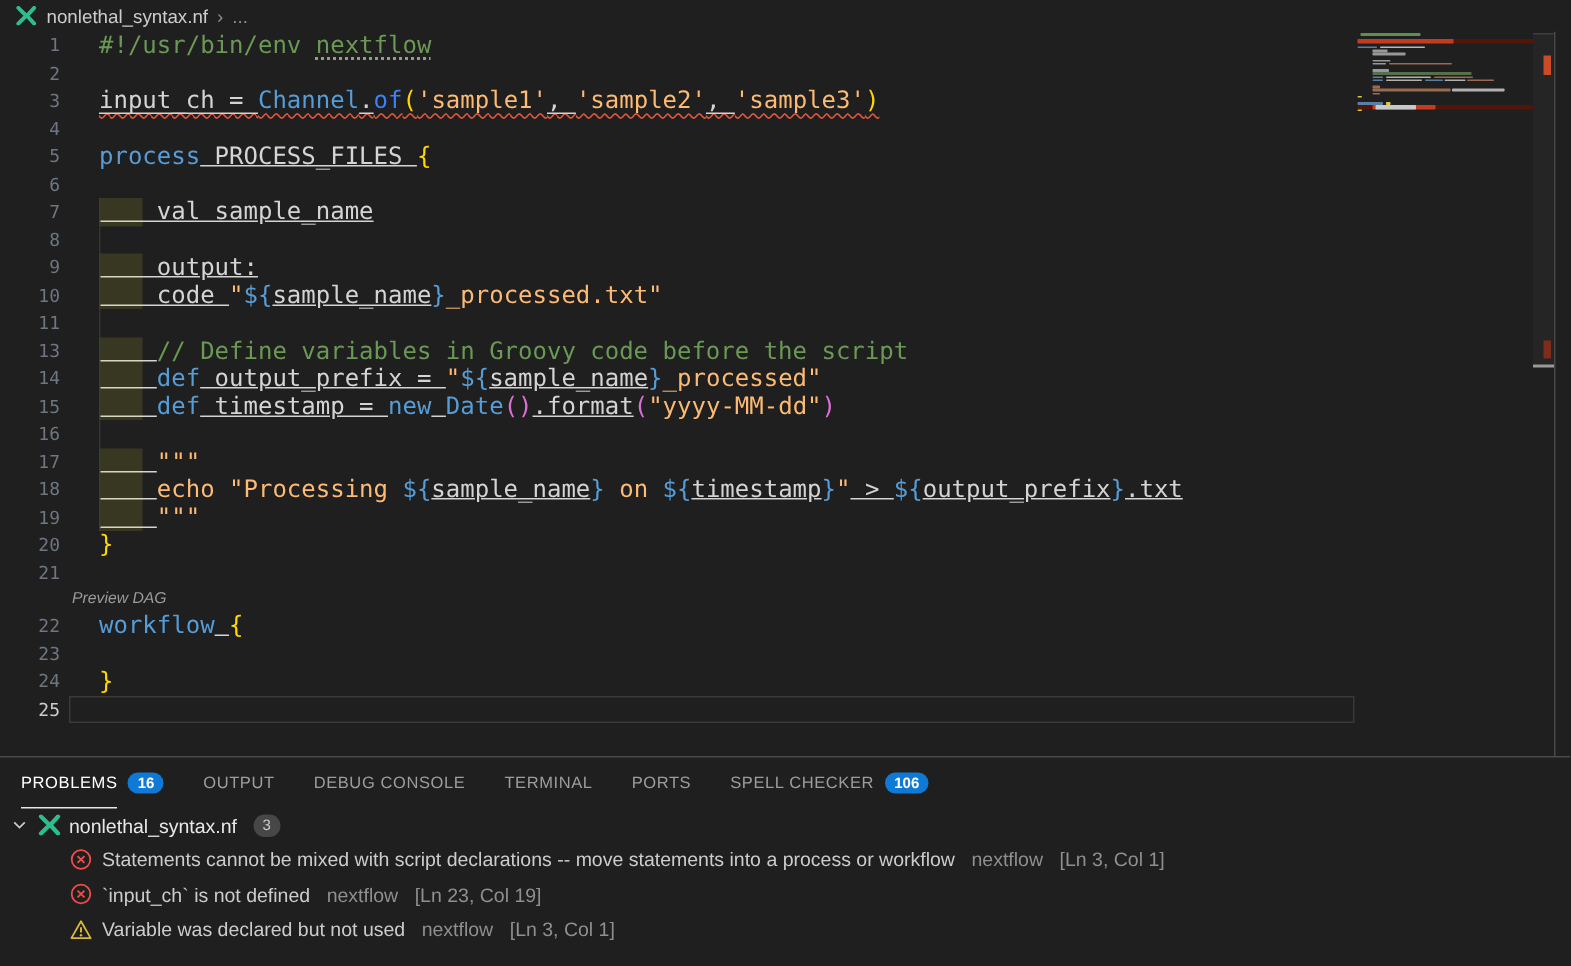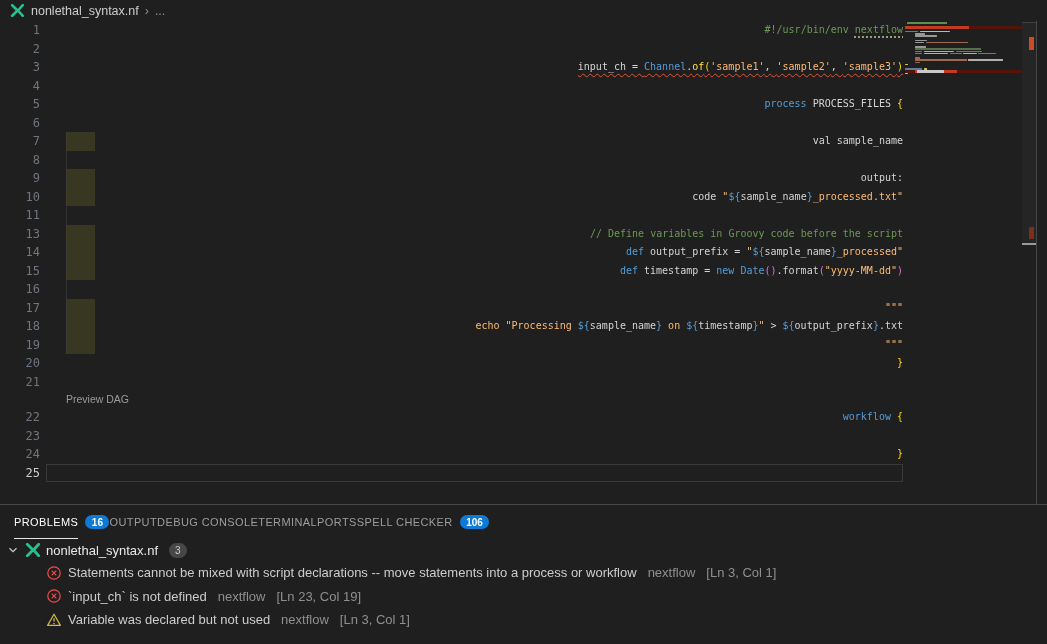--- a/index.html
+++ b/index.html
@@ -8,52 +8,52 @@
          font-family:"Liberation Sans", sans-serif; }
 
   
   .breadcrumb { height:21px; display:flex; align-items:center; padding-left:10px; gap:6px;
                 font-size:12.5px; color:#cccccc; }
   .breadcrumb .sep, .breadcrumb .more { color:#8f8f8f; }
 
   
   .editor { position:relative; height:483px; overflow:hidden; }
   .code-row { display:flex; height:18.5px; line-height:18.5px; }
-  .lens-row { height:17px; line-height:17px; padding-left:66px;
-              font-size:10.5px; color:#999b9d; font-family:"Liberation Sans",sans-serif; }
+  .lens-row { height:17px; line-height:17px; padding-left:48px;
+              font-size:10.5px; color:#999b9d; font-family:"Liberation Sans",sans-serif;font-style:italic; }
   .gutter { flex:0 0 40px; text-align:right; color:#6e7681;
             font-family:"DejaVu Sans Mono", monospace; font-size:12px; }
   .gutter.active { color:#cccccc; }
   .line-content { position:relative; flex:0 0 857px; margin-left:6px; padding-left:20px;
-                  font-family:"DejaVu Sans Mono", monospace; font-size:10px; white-space:pre;text-align:right; }
+                  font-family:"DejaVu Sans Mono", monospace; font-size:16px; white-space:pre; }
   .line-content.active-line { outline:1px solid #393939; outline-offset:-1px; }
   .indent-block { position:absolute; left:20px; top:0; width:29px; height:100%;
                   background:rgba(255,255,64,0.115); border-left:1px solid #3d3d32; }
   .indent-guide { position:absolute; left:20px; top:0; width:1px; height:100%; background:#333333; }
-  .c-txt { color:#d4d4d4; } .c-kw { color:#569cd6; } .c-cmt { color:#6a9955; }
-  .c-str { color:#fdba74; } .c-fn { color:#fde047; }
+  .c-txt { color:#d4d4d4;text-decoration:underline; } .c-kw { color:#569cd6; } .c-cmt { color:#6a9955; }
+  .c-str { color:#fdba74; } .c-fn { color:#3b82f6; }
   .c-b1 { color:#ffd700; } .c-b2 { color:#da70d6; }
   .wavy-orange { text-decoration:underline wavy #e0563b; text-decoration-thickness:1px; text-underline-offset:3px; }
   .wavy-red    { text-decoration:underline wavy #f14c4c; text-decoration-thickness:1px; text-underline-offset:3px; }
   .dotted-u    { text-decoration:underline dotted #9a9a85; text-decoration-thickness:2px; text-underline-offset:3px; }
 
   
   .minimap { position:absolute; left:905px; top:0; width:117px; height:483px; }
   .mm-row { position:absolute; }
   .mm-bar { position:absolute; top:0; height:100%; border-radius:0.5px; }
   .ruler { position:absolute; left:1022px; top:0; width:14px; height:483px; }
   .ruler-band { position:absolute; left:0; width:14px; background:rgba(255,255,255,0.028);
                 border-top:1px solid rgba(255,255,255,0.12); }
   .ruler-mark { position:absolute; }
   .editor-right-border { position:absolute; left:1036px; top:0; width:1px; height:483px; background:#474747; }
 
   
   .panel { position:absolute; left:0; top:504px; width:1047px; height:140px;
            border-top:1.5px solid #4a4a4a; background:#1f1f1f; }
-  .panel-tabs { display:flex; align-items:center; height:34px; padding-left:14px; }
+  .panel-tabs { display:flex; align-items:center; height:34px; padding-left:14px; gap:26px; }
   .tab { display:flex; align-items:center; gap:7px; height:34px; cursor:default; }
   .tab-label { font-size:11px; letter-spacing:0.4px; color:#9d9d9d; line-height:32px; }
   .tab.active .tab-label { color:#ffffff; border-bottom:1px solid #e7e7e7; }
   .tab-badge { background:#0e7ad6; color:#ffffff; font-size:10px; font-weight:bold;
                border-radius:10px; padding:1.5px 6.5px; }
   .problems { font-size:13px; color:#cccccc; }
   .file-row { display:flex; align-items:center; height:22px; gap:5px; padding-left:6px; }
   .file-name { color:#e8e8e8; }
   .count-badge { background:#474747; color:#cccccc; font-size:10px; border-radius:9px;
                  padding:2px 6px; margin-left:6px; }

